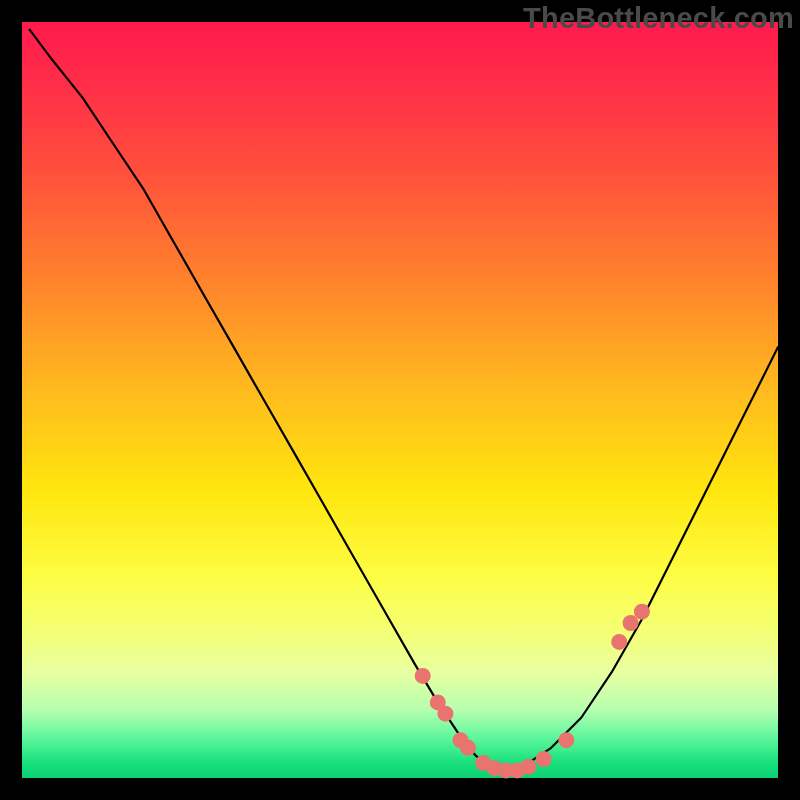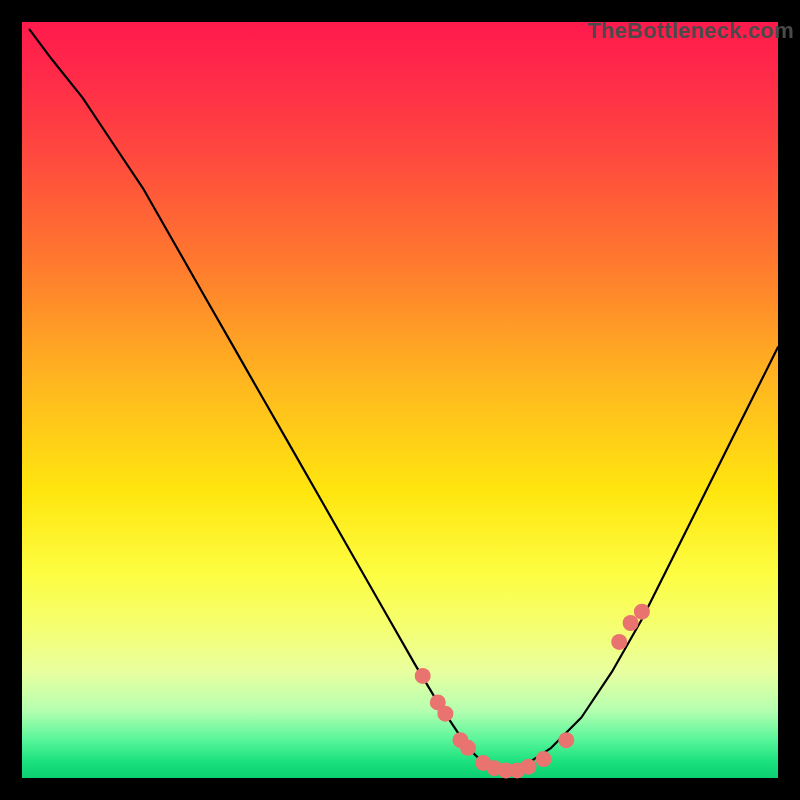--- a/index.html
+++ b/index.html
@@ -41,25 +41,24 @@
       #57f59a 95%,
       #18e07c 98%,
       #0ccf72 100%
     );
   }
   .watermark {
     position: absolute;
     top: 2px;
     right: 6px;
     color: #4a4a4a;
-    font-size: 22px;
+    font-size: 29px;
     font-weight: 600;
     letter-spacing: 0.2px;
     user-select: none;
-    margin-top: 16px;
   }
   svg.curve {
     position: absolute;
     left: 0;
     top: 0;
     width: 756px;
     height: 756px;
     overflow: visible;
   }
 </style>

